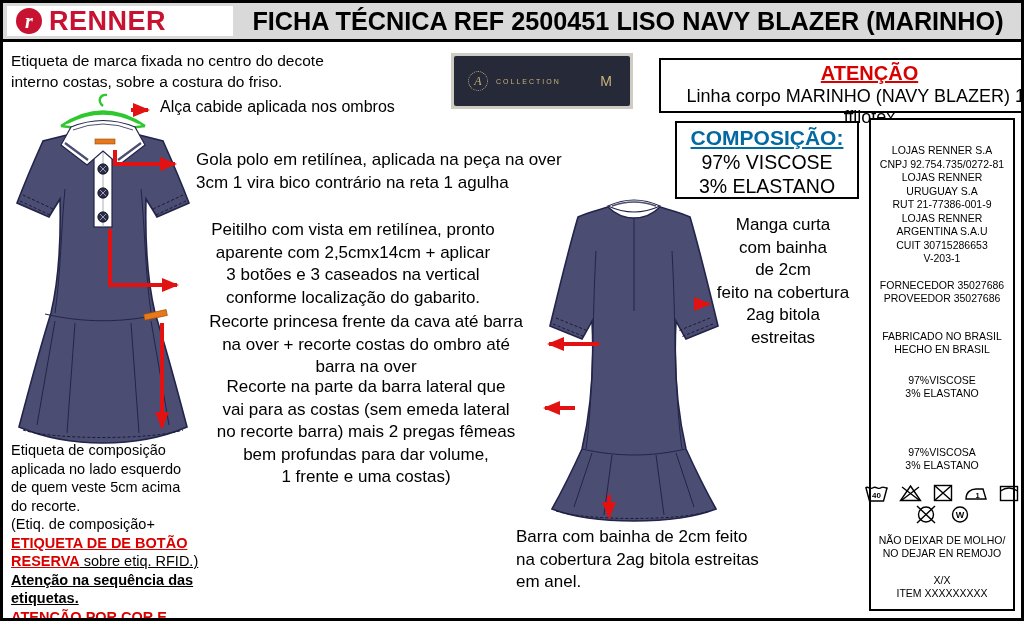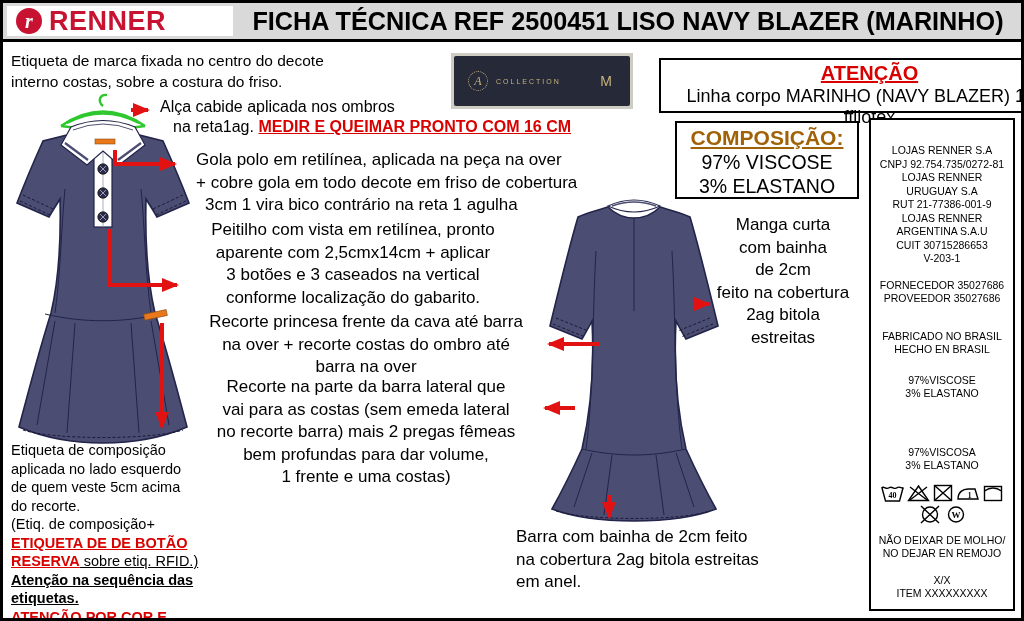--- a/index.html
+++ b/index.html
@@ -13,21 +13,21 @@
   .logo-box { position:absolute; left:4px; top:3px; width:226px; height:30px; background:#fff; display:flex; align-items:center; padding-left:9px; }
   .logo-mark { width:26px; height:26px; background:#c81232; border-radius:50%; color:#fff; display:flex; align-items:center; justify-content:center; font:italic bold 20px "Liberation Serif", serif; flex:0 0 auto; }
   .logo-text { color:#c81232; font-weight:bold; font-size:27px; margin-left:7px; letter-spacing:0.5px; }
   .title { position:absolute; left:236px; right:4px; top:0; height:37px; display:flex; align-items:center; justify-content:center; font-weight:bold; font-size:26px; white-space:nowrap; transform:scaleX(0.97); }
 
   
   .atencao-box { left:656px; top:55px; width:421px; height:55px; border:2px solid #000; text-align:center; padding-top:2px; background:#fff; }
   .atencao-title { color:#d90000; font-weight:bold; font-size:20px; text-decoration:underline; }
   .atencao-line { font-size:18px; margin-top:1px; }
   .composicao-box { left:672px; top:118px; width:184px; height:78px; border:2px solid #000; text-align:center; padding-top:3px; background:#fff; }
-  .composicao-title { color:#a16207; font-weight:bold; font-size:21px; text-decoration:underline; }
+  .composicao-title { color:#0369a1; font-weight:bold; font-size:21px; text-decoration:underline; }
   .composicao-line { font-size:19.5px; line-height:24px; }
 
   
   .brand-label { left:448px; top:50px; width:182px; height:56px; background:#cfccc4; padding:3px; }
   .label-tag { width:100%; height:100%; background:#252938; display:flex; align-items:center; padding-left:14px; border-radius:2px; }
   .label-crest { width:20px; height:20px; border:1px dotted #c9b37a; border-radius:50%; color:#c9b37a; display:flex; align-items:center; justify-content:center; font:italic 12px "Liberation Serif", serif; }
   .label-collection { color:#c9b37a; font-size:7px; letter-spacing:2px; margin-left:8px; }
   .label-size { color:#c9b37a; font-size:14px; margin-left:auto; margin-right:18px; }
 
   
@@ -48,21 +48,21 @@
   .etq .u { text-decoration:underline; }
   .etq .b { font-weight:bold; text-decoration:underline; }
 
   
   .care { left:866px; top:115px; width:146px; height:493px; border:2px solid #000; text-align:center; font-size:10.5px; line-height:13.5px; padding-top:24px; background:#fff; }
   .care .supplier { margin-top:13px; }
   .care .origin { margin-top:24px; }
   .care .comp-pt { margin-top:17px; }
   .care .comp-es { margin-top:45px; }
   .care .icons { margin-top:10px; display:flex; flex-direction:column; align-items:center; gap:1px; }
-  .care .icons .row { display:flex; gap:2px;font-family:Liberation Serif, serif; }
+  .care .icons .row { display:flex; gap:10px; }
   .care .soak { margin-top:9px; }
   .care .sizec { margin-top:13px;text-align:center; }
   .care svg { display:block; }
 
   .arrows { position:absolute; left:0; top:0; z-index:50; pointer-events:none; }
   .dress { position:absolute; z-index:10; }
   .txt { z-index:20; }
 </style>
 </head>
 <body>
@@ -96,26 +96,24 @@
   </div>
 
   <div class="abs composicao-box txt">
     <div class="composicao-title">COMPOSIÇÃO:</div>
     <div class="composicao-line">97% VISCOSE</div>
     <div class="composicao-line">3% ELASTANO</div>
   </div>
 
   <div class="abs alca txt">
     <div>Alça cabide aplicada nos ombros</div>
-    <div class="ind"><span>na reta1ag. </span><span class="red-u">MEDIR E QUEIMAR PRONTO COM 16  CM</span></div>
   </div>
 
   <div class="abs gola t txt">
     <div class="l">Gola polo em retilínea, aplicada na peça na over</div>
-    <div class="l">+ cobre gola em todo decote em friso de cobertura</div>
     <div class="l">3cm 1 vira bico contrário na reta 1 agulha</div>
   </div>
 
   <div class="abs peitilho t center txt">
     <div>Peitilho com vista em retilínea, pronto</div>
     <div>aparente com 2,5cmx14cm + aplicar</div>
     <div>3 botões e 3 caseados na vertical</div>
     <div>conforme localização do gabarito.</div>
   </div>
 

